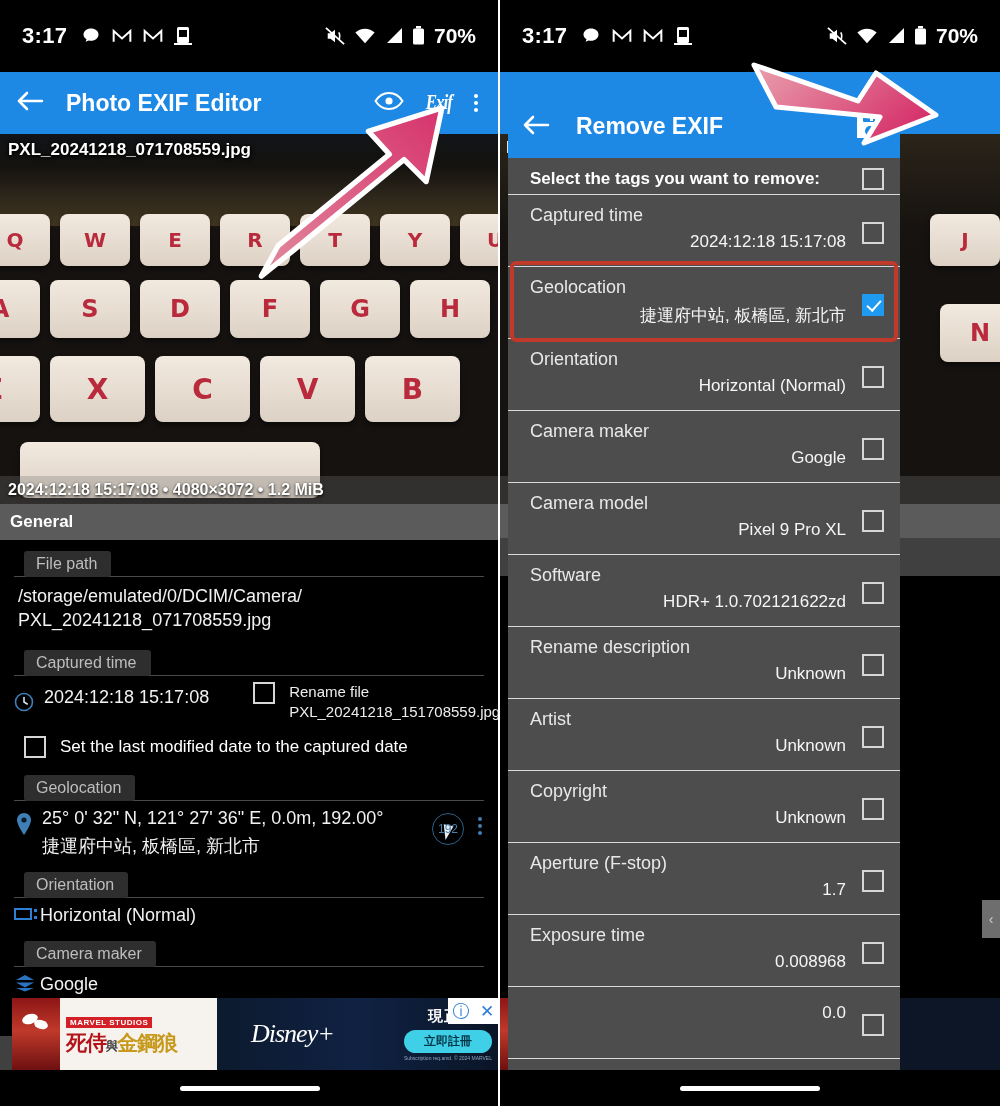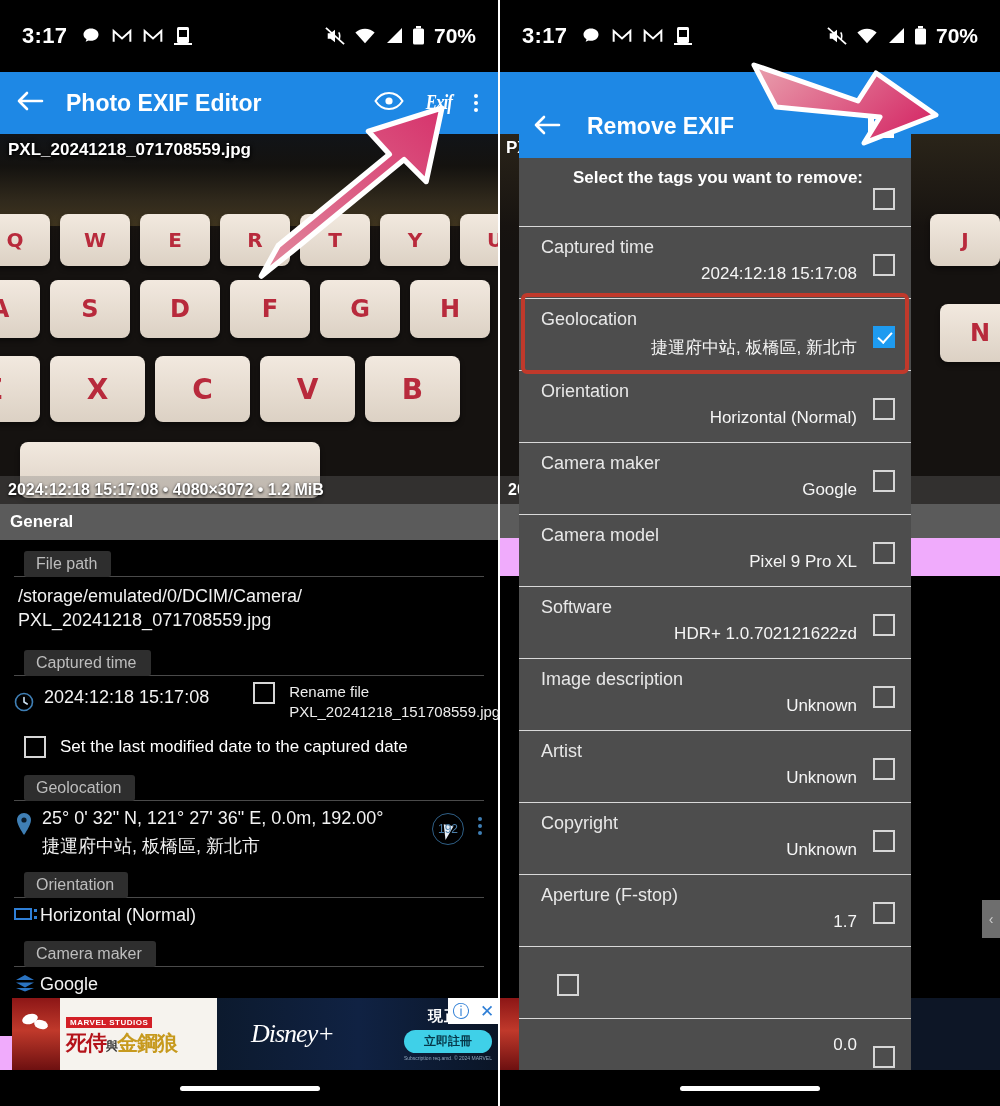--- a/index.html
+++ b/index.html
@@ -3,21 +3,21 @@
 <meta charset="utf-8">
 <style>
   * { box-sizing: border-box; margin: 0; padding: 0; }
   html, body {
     width: 1000px; height: 1106px;
     background: #000;
     font-family: "Liberation Sans", sans-serif;
     overflow: hidden;
   }
   .screens { display: flex; width: 1000px; height: 1106px; }
-  .screen { width: 500px; height: 1106px; position: relative; overflow: hidden; background: #f0abfc; }
+  .screen { width: 500px; height: 1106px; position: relative; overflow: hidden; background: #404040; }
   .screen.left { border-right: 2px solid #ffffff; }
 
   
   .statusbar {
     height: 72px; background: #000; color: #fff;
     display: flex; align-items: center; padding: 0 22px;
     position: relative; z-index: 40;
   }
   .sb-time { font-size: 22px; font-weight: bold; letter-spacing: .3px; }
   .sb-left-icons { display: flex; align-items: center; gap: 11px; margin-left: 14px; }
@@ -179,33 +179,32 @@
   .host-appbar { height: 62px; background: #1e88e5; }
   .host-photo {
     height: 370px; background: linear-gradient(#2a2419 0%, #171310 25%, #151210 32%);
     position: relative; overflow: hidden;
   }
   .host-dark { position: absolute; top: 504px; left: 0; right: 0; bottom: 0; background: #000; }
   .host-sec { background: #5b5b5b; height: 34px; }
 
   
   .dialog {
-    position: absolute; left: 19px; top: 95px; width: 392px; height: 975px;
+    position: absolute; left: 8px; top: 95px; width: 392px; height: 975px;
     background: #4d4d4d; z-index: 20; overflow: hidden; display: flex; flex-direction: column;
   }
   .dlg-bar {
     height: 63px; background: #1e88e5; display: flex; align-items: center; padding: 0 14px; flex: 0 0 63px;
   }
   .dlg-title { color: #fff; font-size: 23px; font-weight: bold; margin-left: 26px; }
   .dlg-save { margin-left: auto; }
   .dlg-list { flex: 1; overflow: hidden; padding: 0 0 22px 0; }
   .dlg-head-row {
-    display: flex; align-items: center; padding: 10px 16px 16px 22px;
+    display: flex; align-items: center; padding: 10px 16px 4px 22px;
     border-bottom: 1px solid #d9d9d9;
-    flex-direction: column;
   }
   .dlg-head-row .lbl { color: #fff; font-size: 17px; font-weight: bold; }
   .dlg-head-row .cb { margin-left: auto; }
   .tag-row {
     position: relative; display: flex; align-items: stretch;
     padding: 10px 16px 6px 22px; border-bottom: 1px solid #d9d9d9; min-height: 72px;
   }
   .tag-texts { flex: 1; display: flex; flex-direction: column; }
   .tag-name { color: #e8e8e8; font-size: 18px; }
   .tag-val { color: #f5f5f5; font-size: 17px; text-align: right; margin-top: 6px; }
@@ -627,21 +626,21 @@
         <div class="tag-row">
           <span class="tag-texts">
             <span class="tag-name">Software</span>
             <span class="tag-val">HDR+ 1.0.702121622zd</span>
           </span>
           <span class="cb"></span>
         </div>
 
         <div class="tag-row">
           <span class="tag-texts">
-            <span class="tag-name">Image description</span>
+            <span class="tag-name">Rename description</span>
             <span class="tag-val">Unknown</span>
           </span>
           <span class="cb"></span>
         </div>
 
         <div class="tag-row">
           <span class="tag-texts">
             <span class="tag-name">Artist</span>
             <span class="tag-val">Unknown</span>
           </span>
@@ -658,20 +657,24 @@
 
         <div class="tag-row">
           <span class="tag-texts">
             <span class="tag-name">Aperture (F-stop)</span>
             <span class="tag-val">1.7</span>
           </span>
           <span class="cb"></span>
         </div>
 
         <div class="tag-row">
+          <span class="tag-texts">
+            <span class="tag-name">Exposure time</span>
+            <span class="tag-val">0.008968</span>
+          </span>
           <span class="cb"></span>
         </div>
 
         <div class="tag-row">
           <span class="tag-texts">
             <span class="tag-val">0.0</span>
           </span>
           <span class="cb"></span>
         </div>
       </div>

